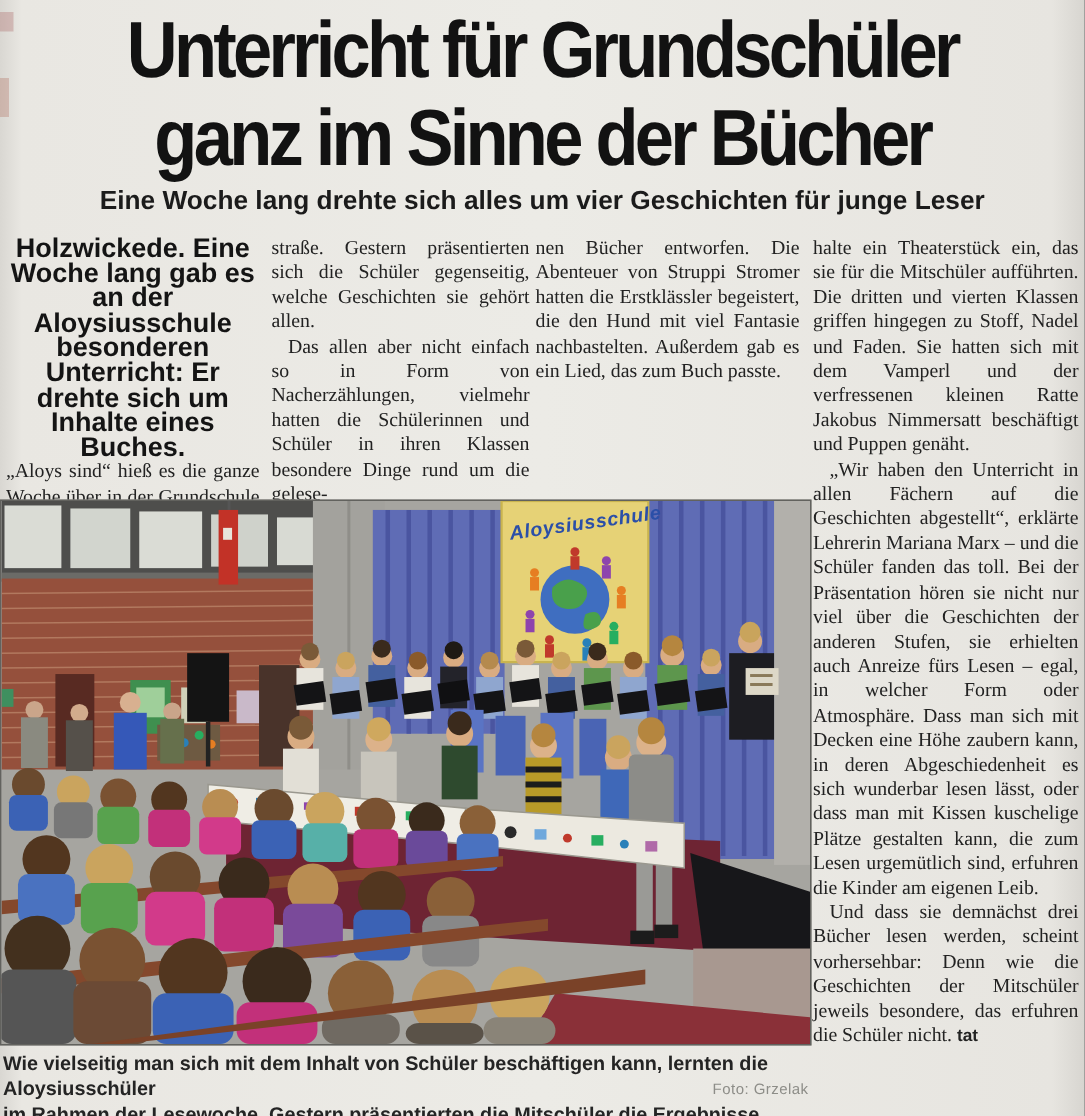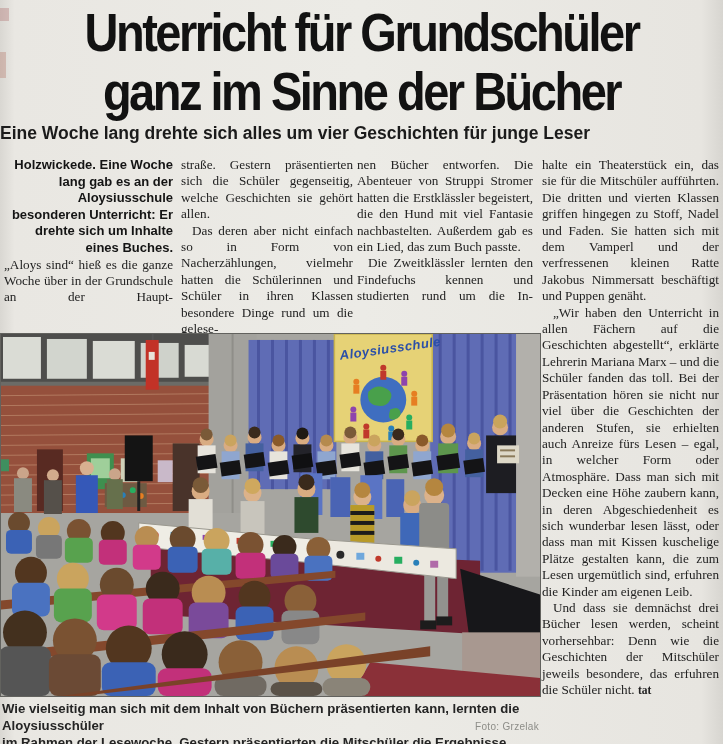--- a/index.html
+++ b/index.html
@@ -7,41 +7,41 @@
     position:relative;width:723px;height:744px;overflow:hidden;
     background:linear-gradient(90deg,#d9d7d2 0,#e9e7e2 2%,#ecebe6 50%,#e7e5e0 97%,#d7d5d0 100%);
     font-family:"Liberation Sans",sans-serif;color:#1c1c1c;
   }
   .headline{
     position:absolute;top:4px;left:0;width:100%;text-align:center;
     font-weight:bold;font-size:47px;line-height:52px;letter-spacing:-2.5px;
     color:#121212;transform:scaleY(1.13);transform-origin:top center;white-space:nowrap;
   }
   .subhead{
-    position:absolute;top:123px;left:0;width:100%;text-align:left;
+    position:absolute;top:123px;left:0;width:100%;text-align:center;
     font-size:17.5px;font-weight:bold;color:#1b1b1b;
   }
   .col{
     position:absolute;top:157px;
     font-family:"Liberation Serif","DejaVu Serif",serif;
     font-size:13.2px;line-height:16.4px;text-align:justify;color:#222;
   }
   .col p{margin:0;}
   .col p.indent{text-indent:11px;}
   .col p.runover{text-align-last:justify;}
   .col1{left:4px;width:169px;}
   .col2{left:181px;width:172px;}
   .col3{left:357px;width:176px;}
   .col4{left:542px;width:177px;height:580px;}
   .byline{font-family:"Liberation Sans",sans-serif;font-size:11.6px;color:#333;margin:0 0 4px 0;text-align:left;}
   .lead{
-    font-family:"Liberation Sans",sans-serif;font-weight:bold;font-size:13px;line-height:16.6px;
-    text-align:right;color:#141414;margin:0 0 15px 0;
-  }
-  .abbr{font-family:Liberation Serif, serif;font-weight:bold;font-size:11.5px;}
+    font-family:"Liberation Sans",sans-serif;font-weight:bold;font-size:18px;line-height:16.6px;
+    text-align:center;color:#141414;margin:0 0 15px 0;
+  }
+  .abbr{font-family:Liberation Sans, sans-serif;font-weight:bold;font-size:11.5px;}
   .photo{
     position:absolute;left:0;top:333px;width:541px;height:364px;
     border:1px solid #62625e;box-sizing:border-box;background:#a9a8a3;
   }
   .photo svg{display:block;}
   .caption{
     position:absolute;left:2px;top:701px;width:539px;
     font-size:13.2px;font-weight:bold;line-height:16.8px;color:#242424;text-align:left;
   }
   .credit{
@@ -67,26 +67,25 @@
 
   <div class="subhead">Eine Woche lang drehte sich alles um vier Geschichten für junge Leser</div>
 
   <div class="col col1">
     <p class="lead">Holzwickede. Eine Woche lang gab es an der Aloysiusschule besonderen Unterricht: Er drehte sich um Inhalte eines Buches.</p>
     <p class="runover">„Aloys sind“ hieß es die ganze Woche über in der Grundschule an der Haupt-</p>
   </div>
 
   <div class="col col2">
     <p class="runover">straße. Gestern präsentierten sich die Schüler gegenseitig, welche Geschichten sie gehört allen.</p>
-    <p class="indent runover">Das deren aber nicht einfach so in Form von Nacherzählungen, vielmehr hatten die Schülerinnen und Schüler in ihren Klassen besondere Dinge rund um die gelese-</p>
+    <p class="indent runover">Das allen aber nicht einfach so in Form von Nacherzählungen, vielmehr hatten die Schülerinnen und Schüler in ihren Klassen besondere Dinge rund um die gelese-</p>
   </div>
 
   <div class="col col3">
     <p>nen Bücher entworfen. Die Abenteuer von Struppi Stromer hatten die Erstklässler begeistert, die den Hund mit viel Fantasie nachbastelten. Außerdem gab es ein Lied, das zum Buch passte.</p>
-    <p class="indent runover">Die Zweitklässler lernten den Findefuchs kennen und studierten rund um die In-</p>
   </div>
 
   <div class="col col4">
     <p>halte ein Theaterstück ein, das sie für die Mitschüler aufführten. Die dritten und vierten Klassen griffen hingegen zu Stoff, Nadel und Faden. Sie hatten sich mit dem Vamperl und der verfressenen kleinen Ratte Jakobus Nimmersatt beschäftigt und Puppen genäht.</p>
     <p class="indent">„Wir haben den Unterricht in allen Fächern auf die Geschichten abgestellt“, erklärte Lehrerin Mariana Marx – und die Schüler fanden das toll. Bei der Präsentation hören sie nicht nur viel über die Geschichten der anderen Stufen, sie erhielten auch Anreize fürs Lesen – egal, in welcher Form oder Atmosphäre. Dass man sich mit Decken eine Höhe zaubern kann, in deren Abgeschiedenheit es sich wunderbar lesen lässt, oder dass man mit Kissen kuschelige Plätze gestalten kann, die zum Lesen urgemütlich sind, erfuhren die Kinder am eigenen Leib.</p>
     <p class="indent"><span>Und dass sie demnächst drei Bücher lesen werden, scheint vorhersehbar: Denn wie die Geschichten der Mitschüler jeweils besondere, das erfuhren die Schüler nicht.</span> <span class="abbr">tat</span></p>
   </div>
 
   <div class="photo">
     <svg width="539" height="362" viewBox="0 0 540 364" preserveAspectRatio="none">
@@ -435,18 +434,18 @@
         <circle cx="296" cy="336" r="22" fill="#b98d52"></circle>
           <rect x="270" y="350" width="52" height="14" rx="9" fill="#5a5248"></rect>
         <circle cx="346" cy="332" r="20" fill="#caa45e"></circle>
           <rect x="322" y="346" width="48" height="18" rx="9" fill="#8a8478"></rect>
       </g>
       <polygon points="60,364 430,314 430,324 80,364" fill="#7a4228"></polygon>
     </svg>
   </div>
 
   <div class="caption">
-    <div>Wie vielseitig man sich mit dem Inhalt von Büchern präsentierten kann, lernten die Aloysiusschüler</div>
+    <div>Wie vielseitig man sich mit dem Inhalt von Schüler beschäftigen kann, lernten die Aloysiusschüler</div>
     <div>im Rahmen der Lesewoche. Gestern präsentierten die Mitschüler die Ergebnisse.</div>
     <span class="credit">Foto: Grzelak</span>
   </div>
 
 </div>
 
 </body></html>

